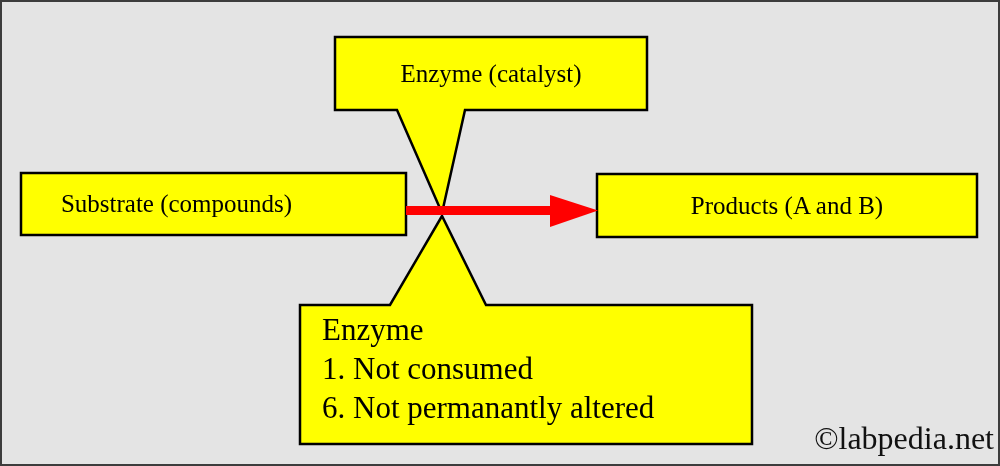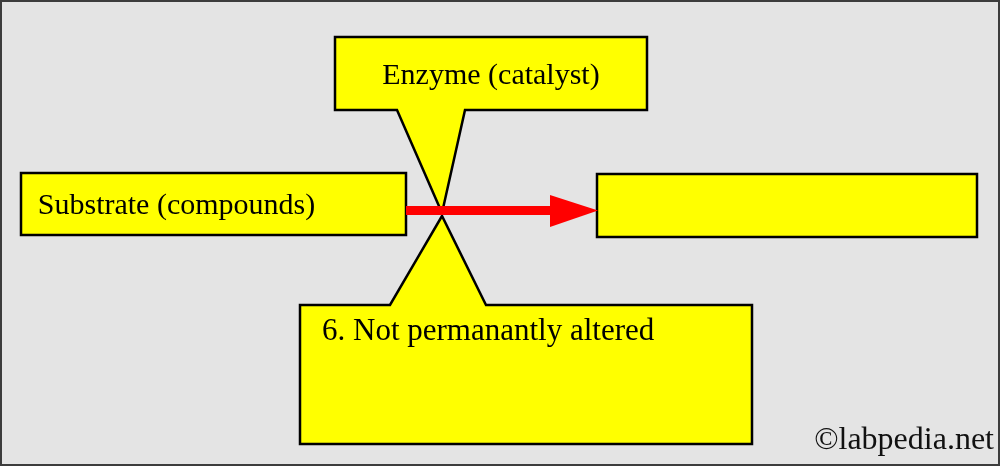--- a/index.html
+++ b/index.html
@@ -27,21 +27,21 @@
     stroke-width: 2.5;
     stroke-linejoin: miter;
   }
   .arrow-part { fill: #ff0000; stroke: none; }
   .label {
     position: absolute;
     display: flex;
     align-items: center;
     justify-content: center;
     color: #000000;
-    font-size: 30px;
+    font-size: 25px;
     white-space: nowrap;
   }
   .label-top       { left: 333px; top: 35px;  width: 312px; height: 73px; }
   .label-substrate { left: 19px;  top: 171px; width: 311px; height: 62px; }
   .label-products  { left: 595px; top: 172px; width: 380px; height: 63px; }
   .note-block {
     position: absolute;
     left: 320px; top: 308px;
     width: 425px;
     color: #000000;
@@ -77,20 +77,23 @@
     <g>
       <rect class="arrow-part" x="404" y="204" width="146" height="9"></rect>
       <polygon class="arrow-part" points="548,193 596,208.5 548,225"></polygon>
     </g>
   </svg>
 
   <div class="label label-top">Enzyme (catalyst)</div>
 
   <div class="label label-substrate">Substrate (compounds)</div>
 
+  <div class="label label-products">Products (A and B)</div>
 
   <div class="note-block">
+    <div>Enzyme</div>
+    <div>1. Not consumed</div>
     <div>6. Not permanantly altered</div>
   </div>
 
   <div class="watermark">©labpedia.net</div>
 
 </div>
 
 </body></html>

